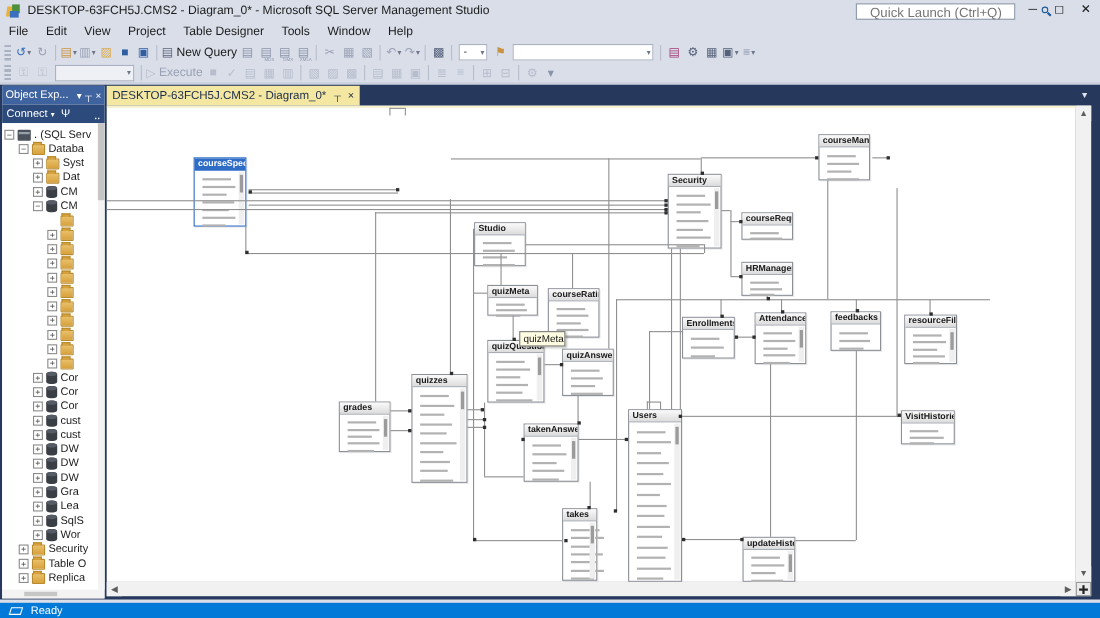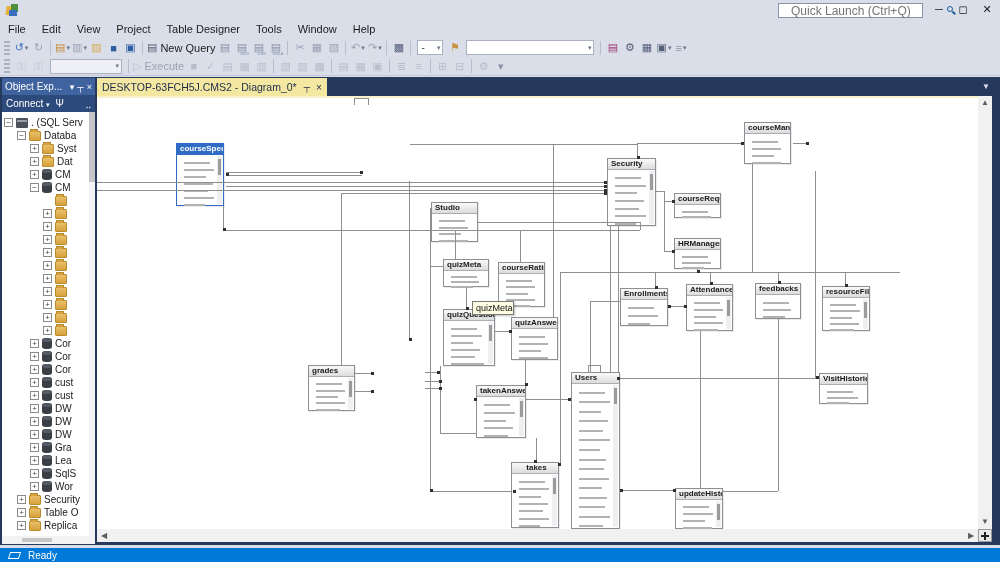--- a/index.html
+++ b/index.html
@@ -129,20 +129,21 @@
 <body>
 
 <div id="win">
 
   <div id="titlebar">
     <div id="appicon">
         <i class="a1"></i>
         <i class="a2"></i>
         <i class="a3"></i>
       </div>
+    <span id="title-text">DESKTOP-63FCH5J.CMS2 - Diagram_0* - Microsoft SQL Server Management Studio</span>
   </div>
   <div id="quicklaunch">
     <input placeholder="Quick Launch (Ctrl+Q)" style="">
     <span class="mag">
         <i class="lens"></i>
         <i class="tail"></i>
       </span>
   </div>
   <div class="winbtn" style="left:928px">─</div>
   <div class="winbtn" style="left:952px">◻</div>
@@ -666,20 +667,38 @@
           </div>
         </div>
         <div class="tbl" style="left: 725px; top: 190px; width: 48px; height: 45px;">
           <div class="tbl-h">resourceFiles</div>
           <div class="tbl-body" style="height: 32px;">
             <div class="row-bar" style="top: 6.1px; width: 26px;"></div>
             <div class="row-bar" style="top: 12.3px; width: 30px;"></div>
             <div class="row-bar" style="top: 18.5px; width: 22px;"></div>
             <div class="row-bar" style="top: 24.7px; width: 29px;"></div>
             <div class="row-bar" style="top: 30.9px; width: 24px;"></div>
+            <div class="tbl-sb">
+              <i></i>
+            </div>
+          </div>
+        </div>
+        <div class="tbl" style="left: 277px; top: 244px; width: 51px; height: 99px;">
+          <div class="tbl-h">quizzes</div>
+          <div class="tbl-body" style="height: 86px;">
+            <div class="row-bar" style="top: 7.25px; width: 26px;"></div>
+            <div class="row-bar" style="top: 15.75px; width: 31px;"></div>
+            <div class="row-bar" style="top: 24.25px; width: 22px;"></div>
+            <div class="row-bar" style="top: 32.75px; width: 29px;"></div>
+            <div class="row-bar" style="top: 41.25px; width: 24px;"></div>
+            <div class="row-bar" style="top: 49.75px; width: 33px;"></div>
+            <div class="row-bar" style="top: 58.25px; width: 21px;"></div>
+            <div class="row-bar" style="top: 66.75px; width: 27px;"></div>
+            <div class="row-bar" style="top: 75.25px; width: 25px;"></div>
+            <div class="row-bar" style="top: 83.75px; width: 30px;"></div>
             <div class="tbl-sb">
               <i></i>
             </div>
           </div>
         </div>
         <div class="tbl" style="left: 211px; top: 269px; width: 47px; height: 46px;">
           <div class="tbl-h">grades</div>
           <div class="tbl-body" style="height: 33px;">
             <div class="row-bar" style="top: 6.2px; width: 26px;"></div>
             <div class="row-bar" style="top: 12.6px; width: 29px;"></div>
@@ -728,21 +747,21 @@
           </div>
         </div>
         <div class="tbl" style="left: 722px; top: 277px; width: 49px; height: 31px;">
           <div class="tbl-h">VisitHistories</div>
           <div class="tbl-body" style="height: 18px;">
             <div class="row-bar" style="top: 5.83333px; width: 26px;"></div>
             <div class="row-bar" style="top: 11.5px; width: 31px;"></div>
             <div class="row-bar" style="top: 17.1667px; width: 22px;"></div>
           </div>
         </div>
-        <div class="tbl" style="left: 414px; top: 366px; width: 48px; height: 66px; text-align: center;">
+        <div class="tbl" style="left: 414px; top: 366px; width: 32px; height: 66px;">
           <div class="tbl-h">takes</div>
           <div class="tbl-body" style="height: 53px;">
             <div class="row-bar" style="top: 6.71429px; width: 26px;"></div>
             <div class="row-bar" style="top: 14.1429px; width: 30px;"></div>
             <div class="row-bar" style="top: 21.5714px; width: 22px;"></div>
             <div class="row-bar" style="top: 29px; width: 29px;"></div>
             <div class="row-bar" style="top: 36.4286px; width: 24px;"></div>
             <div class="row-bar" style="top: 43.8571px; width: 30px;"></div>
             <div class="row-bar" style="top: 51.2857px; width: 21px;"></div>
             <div class="tbl-sb">

